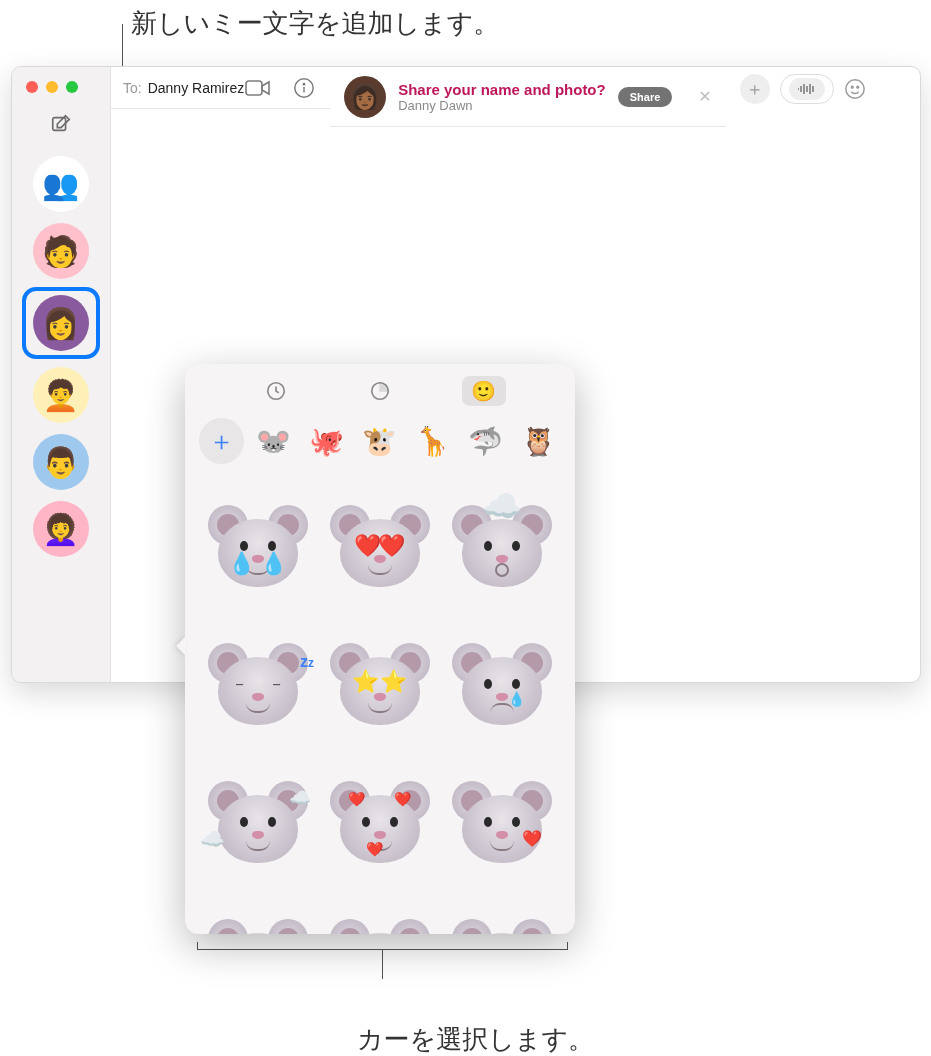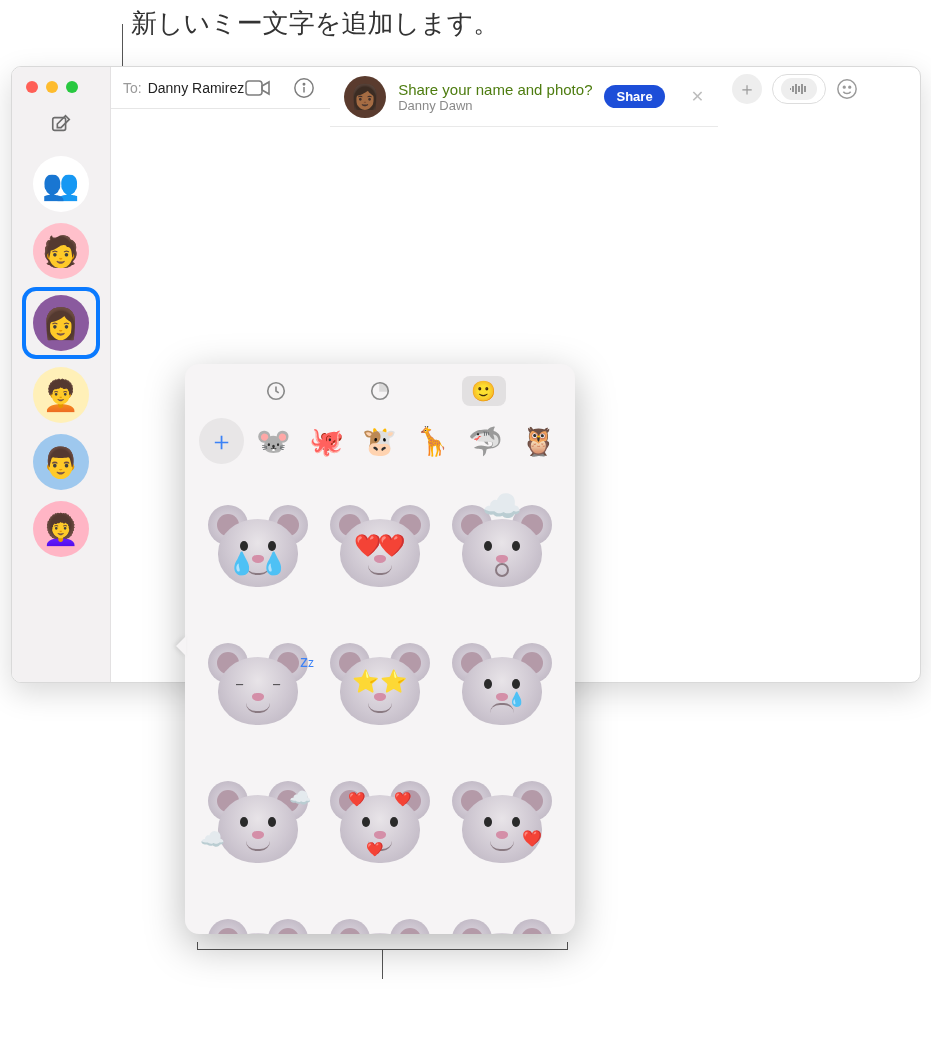--- a/index.html
+++ b/index.html
@@ -35,23 +35,23 @@
 
 .main { flex: 1; display: flex; flex-direction: row; position: relative; }
 .header { height: 42px; border-bottom: 1px solid #e6e6e6; display: flex; align-items: center; padding: 0 12px; }
 .to-label { color: #9a9a9a; font-size: 14px; margin-right: 6px; }
 .to-name { font-size: 14px; color: #222; }
 .header-right { margin-left: auto; display: flex; gap: 18px; color: #7d7d7d; }
 .hicon { width: 28px; height: 22px; display:flex; align-items:center; justify-content:center; }
 
 .banner { height: 60px; border-bottom: 1px solid #e9e9e9; display: flex; align-items:center; padding: 0 14px; gap:12px;}
 .banner-av { width:42px;height:42px;border-radius:50%; background:#5a3b2e; display:flex;align-items:center;justify-content:center;font-size:24px;}
-.banner-text .t1 { font-size:15px; font-weight:400; color:#4d7c0f;}
+.banner-text .t1 { font-size:15px; font-weight:700; color:#be185d;}
 .banner-text .t2 { font-size:13px; color:#8a8a8a;}
-.share-btn { margin-left:auto; background:#1d4ed8; color:#fff; font-size:13px; font-weight:600; padding:4px 12px; border-radius:14px; }
+.share-btn { margin-left:auto; background:#737373; color:#fff; font-size:11px; font-weight:600; padding:4px 12px; border-radius:14px; }
 .close-x { margin-left:14px; color:#bdbdbd; font-size:16px;}
 
 .convo { flex:1; position:relative; background:#fff;}
 .photo-msg { position:absolute; right:10px; top:0; width:455px; height:400px; border-radius:16px; overflow:hidden; background:linear-gradient(140deg,#a13a3a 0%,#bb5a4a 18%,#e9cda2 45%,#e4c08e 55%,#dca968 100%); }
 .photo-inner { position:absolute; inset:0; }
 .face { position:absolute; left:40%; top:-30px; width:230px; height:260px; background:radial-gradient(ellipse at 50% 40%, #f2c8a8 0%, #e8b590 60%, transparent 70%); border-radius:50%;}
 .hair-l{position:absolute;left:0;top:-40px;width:200px;height:420px;background:linear-gradient(180deg,#8b1a1a,#a52a2a,#6b0f0f);border-radius:0 0 60% 0;}
 .hair-r{position:absolute;right:0;top:-40px;width:150px;height:300px;background:linear-gradient(180deg,#7a1515,#5a0f0f);border-radius:0 0 0 60%;}
 .shirt{position:absolute;left:0;right:0;bottom:0;height:280px;
   background:
@@ -99,20 +99,21 @@
 </style>
 </head>
 <body>
 
 <div class="callout" style="left:131px; top:4px;">新しいミー文字を追加します。</div>
 <div class="callout-line" style="left:122px; top:24px; width:1px; height:418px;"></div>
 <div class="callout-line" style="left:122px; top:442px; width:82px; height:1px;"></div>
 
 <div class="callout" style="left:357px; top:981px; width:300px;">
   <br>
+  <span>カーを選択します。</span>
 </div>
 <div class="callout-line" style="left:197px; top:949px; width:370px; height:1px;"></div>
 <div class="callout-line" style="left:197px; top:942px; width:1px; height:8px;"></div>
 <div class="callout-line" style="left:567px; top:942px; width:1px; height:8px;"></div>
 <div class="callout-line" style="left:382px; top:949px; width:1px; height:30px;"></div>
 
 <div class="window">
   <div class="traffic">
     <div class="tl red"></div>
     <div class="tl yellow"></div>
@@ -258,21 +259,21 @@
       </div>
     <div class="sticker">
         <div class="mouse">
           <div class="m-ear l"></div>
           <div class="m-ear r"></div>
           <div class="m-head"></div>
           <div class="m-nose"></div>
           <div class="m-mouth"></div>
           <span class="overlay" style="left:28px;top:40px;font-size:10px">─</span>
           <span class="overlay" style="right:28px;top:40px;font-size:10px">─</span>
-          <span class="overlay" style="right:-6px;top:14px;color:#3b82f6;font-weight:normal;font-size:16px">z<span style="font-size:12px">z</span></span>
+          <span class="overlay" style="right:-6px;top:14px;color:#3b82f6;font-weight:bold;font-size:16px">z<span style="font-size:12px">z</span></span>
         </div>
       </div>
     <div class="sticker">
         <div class="mouse">
           <div class="m-ear l"></div>
           <div class="m-ear r"></div>
           <div class="m-head"></div>
           <div class="m-nose"></div>
           <div class="m-mouth"></div>
           <span class="overlay" style="left:22px;top:30px">⭐</span>

